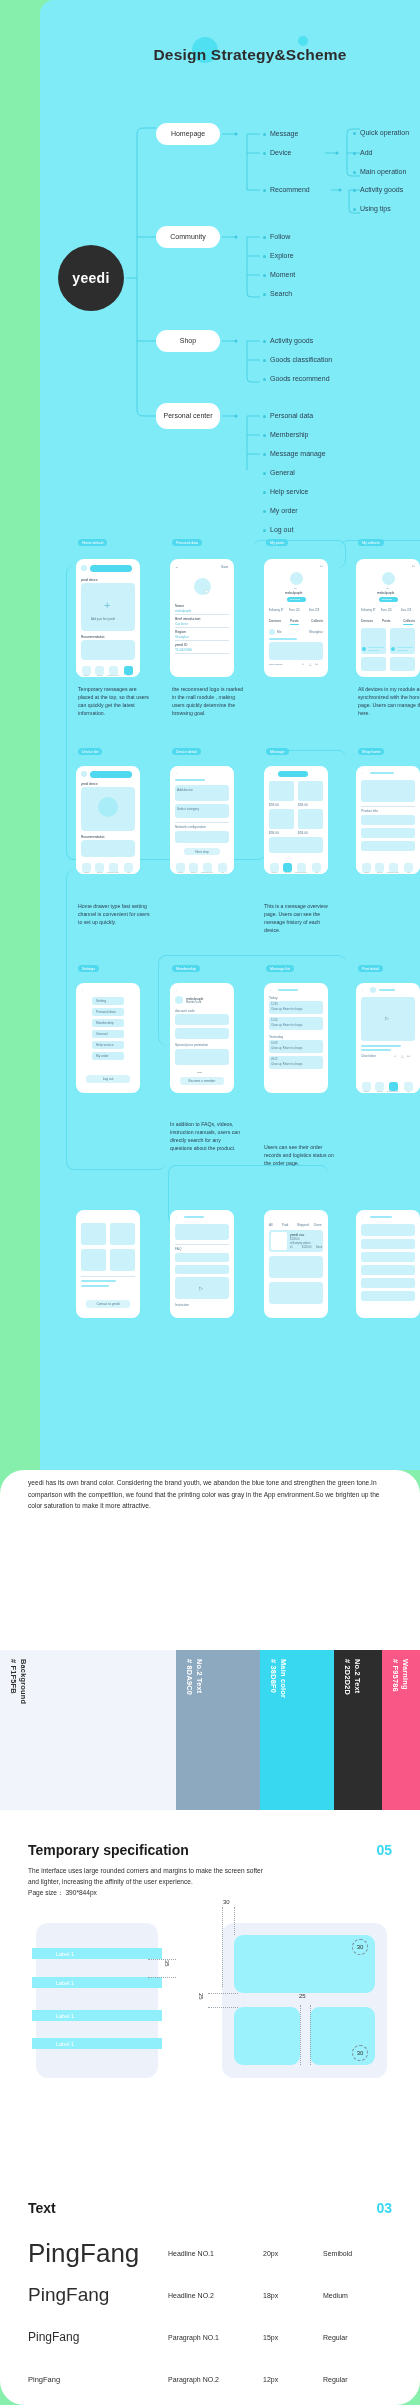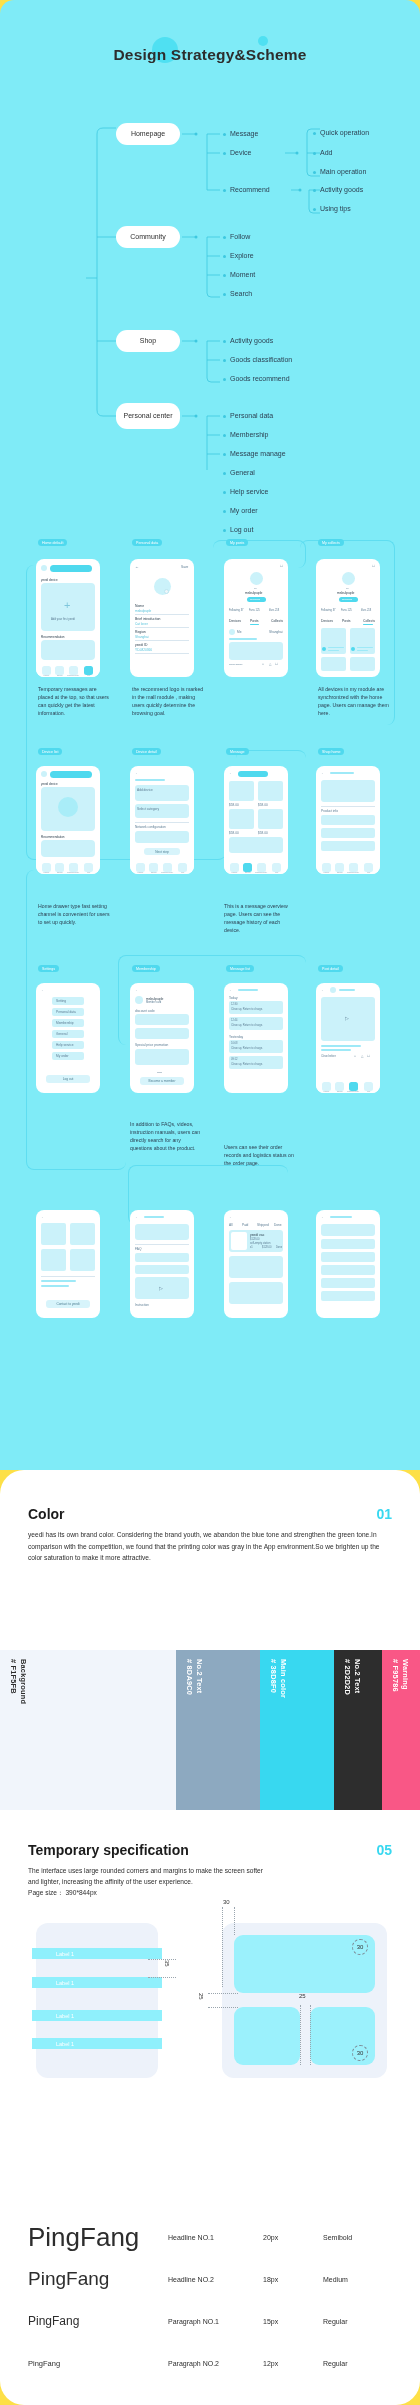--- a/index.html
+++ b/index.html
@@ -6,21 +6,22 @@
   html, body {
     width: 420px;
     background: #000;
     font-family: "Liberation Sans", sans-serif;
   }
   .page {
     position: relative;
     width: 420px;
     height: 2405px;
     overflow: hidden;
-    background: #fde047;
+    background: #86efac;
+    padding-left: 40px;
   }
 
   
   .sec-mindmap {
     position: relative;
     width: 420px;
     height: 1470px;
     background: #7FEBF7;
     border-radius: 14px 14px 0 0;
     overflow: hidden;
@@ -260,20 +261,21 @@
       <g fill="#3EC8E0">
         <circle cx="196" cy="134" r="1.5"></circle>
           <circle cx="196" cy="237" r="1.5"></circle>
         <circle cx="196" cy="341" r="1.5"></circle>
           <circle cx="196" cy="416" r="1.5"></circle>
         <circle cx="297" cy="153" r="1.5"></circle>
           <circle cx="300" cy="190" r="1.5"></circle>
       </g>
     </svg>
 
+    <div class="mm-root">yeedi</div>
 
     <div class="mm-node" style="left:116px; top:123px;">Homepage</div>
     <div class="mm-node" style="left:116px; top:226px;">Community</div>
     <div class="mm-node" style="left:116px; top:330px;">Shop</div>
     <div class="mm-node two-line" style="left:116px; top:403px;">Personal center</div>
 
     <div class="mm-leaf" style="left:230px; top:130px;">Message</div>
     <div class="mm-leaf" style="left:230px; top:149px;">Device</div>
     <div class="mm-leaf" style="left:230px; top:186px;">Recommend</div>
 
@@ -635,24 +637,20 @@
         <div class="u-bar" style="left:5px;top:42px;width:54px;height:10px;border-radius:2px;"></div>
         <div class="u-bar" style="left:5px;top:55px;width:54px;height:10px;border-radius:2px;"></div>
         <div class="u-bar" style="left:5px;top:68px;width:54px;height:10px;border-radius:2px;"></div>
         <div class="u-bar" style="left:5px;top:81px;width:54px;height:10px;border-radius:2px;"></div>
       </div>
 
     </div>
   </div>
 
   <div class="sec-color">
-    <div class="sec-head" style="padding-top:36px;">
-      <div class="sec-h-title">Color</div>
-      <div class="sec-h-num">01</div>
-    </div>
     <div class="sec-body">yeedi has its own brand color. Considering the brand youth, we abandon the blue tone and strengthen the green tone.In comparison with the competition, we found that the printing color was gray in the App environment.So we brighten up the color saturation to make it more attractive.</div>
 
     <div class="swatches">
       <div class="sw" style="width:176px; background:#F1F5FB;">
         <div class="sw-lbl" style="color:#2D2D2D;">
           <span>Background</span><br>
           <span># F1F5FB</span>
         </div>
       </div>
       <div class="sw" style="width:84px; background:#8DA9C0;">
@@ -720,20 +718,24 @@
       <div class="d-dashv" style="left:300px; top:100px; height:60px;"></div>
       <div class="d-dashv" style="left:310px; top:100px; height:60px;"></div>
       <div class="d-dim" style="left:299px; top:88px;">25</div>
 
       <div class="d-badge" style="left:352px; top:34px;">30</div>
       <div class="d-badge" style="left:352px; top:140px;">30</div>
     </div>
   </div>
 
   <div class="sec-text">
+    <div class="sec-head" style="padding-top:0;">
+      <div class="sec-h-title">Text</div>
+      <div class="sec-h-num">03</div>
+    </div>
     <div class="type-rows">
       <div class="type-row">
         <div class="t-sample" style="font-size:26px; font-weight:500;">PingFang</div>
         <div class="t-role">Headline NO.1</div>
         <div class="t-size">20px</div>
         <div class="t-weight">Semibold</div>
       </div>
       <div class="type-row">
         <div class="t-sample" style="font-size:19px; font-weight:500;">PingFang</div>
         <div class="t-role">Headline NO.2</div>

